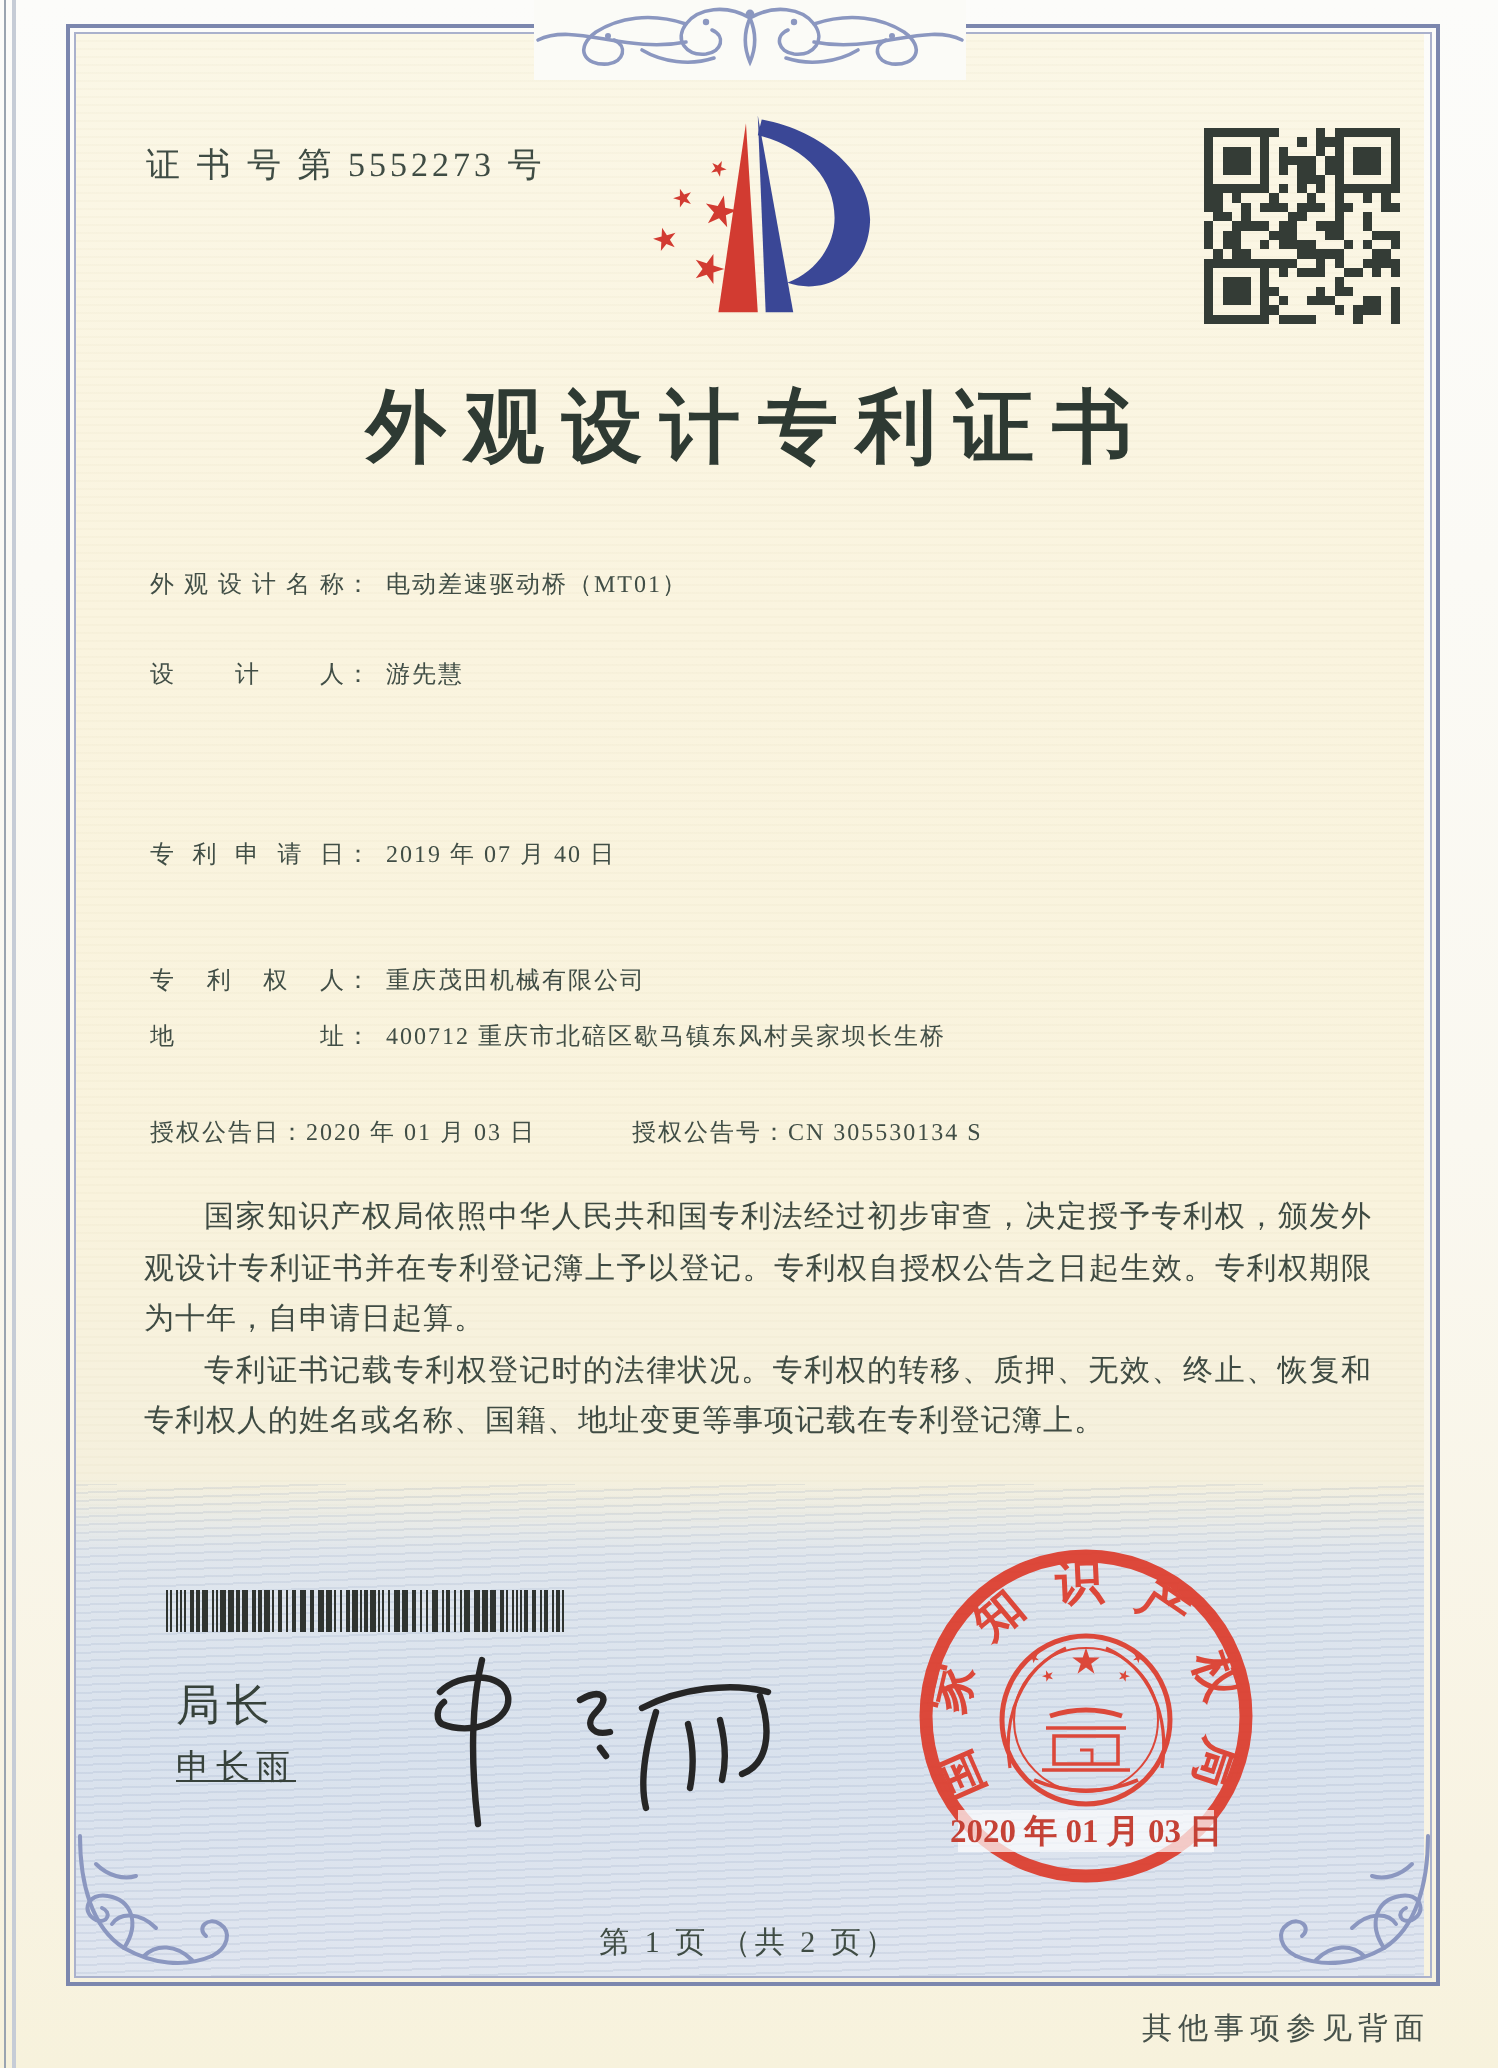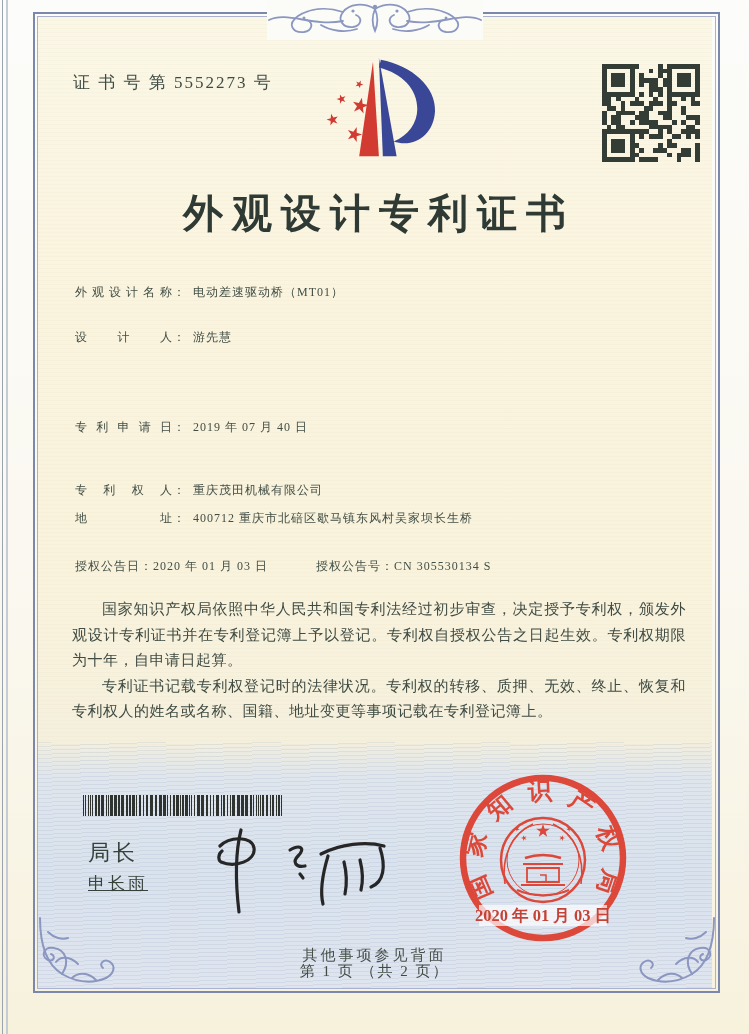--- a/index.html
+++ b/index.html
@@ -37,21 +37,21 @@
   .fvalue{margin-left:7px;}
   .grant-right{position:absolute;left:241px;top:0;}
   .paras{position:absolute;left:72px;top:597px;width:614px;font-size:15px;line-height:25.5px;letter-spacing:.5px;color:#3f4b43;}
   .paras p{margin:0;text-indent:2em;text-align:justify;}
   .barcode{position:absolute;left:83px;top:795px;}
   .director-title{position:absolute;left:88px;top:838px;font-size:22px;letter-spacing:3px;color:#37423b;}
   .director-name{position:absolute;left:88px;top:872px;font-size:17px;letter-spacing:3px;color:#37423b;text-decoration:underline;}
   .signature{position:absolute;left:208px;top:824px;}
   .seal{position:absolute;left:453px;top:770px;opacity:.92;}
   .page-indicator{position:absolute;left:34px;top:962px;width:681px;text-align:center;font-size:15px;letter-spacing:2px;color:#3f4c44;}
-  .back-note{position:absolute;left:34px;top:946px;width:681px;text-align:center;font-size:15px;letter-spacing:3px;color:#46514a;}
+  .back-note{position:absolute;left:34px;top:1005px;width:681px;text-align:right;font-size:15px;letter-spacing:3px;color:#46514a;}
   svg{display:block;}
 </style>
 </head>
 <body>
 
 <div class="page">
 
   <div class="scan-edge"></div>
   <div class="scan-edge2"></div>
   <div class="inner-bg"></div>

